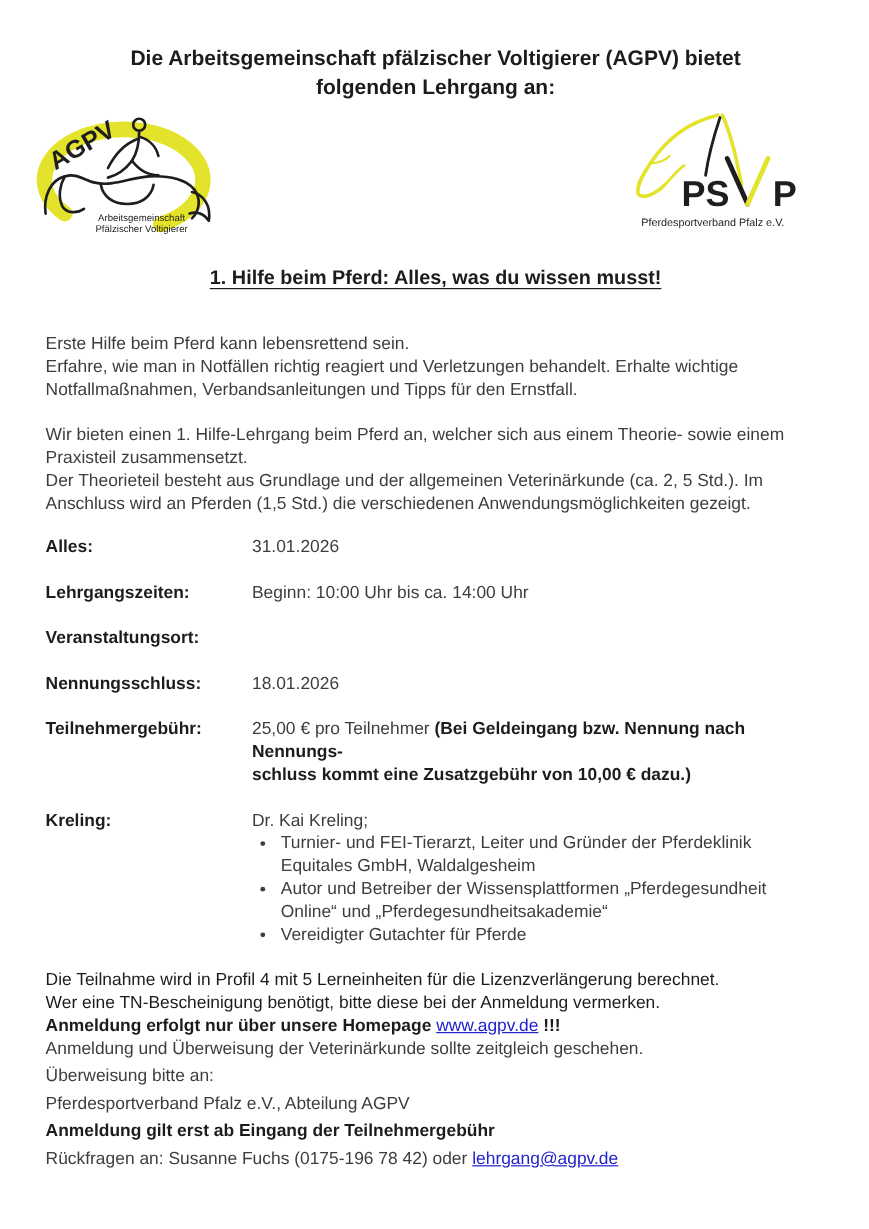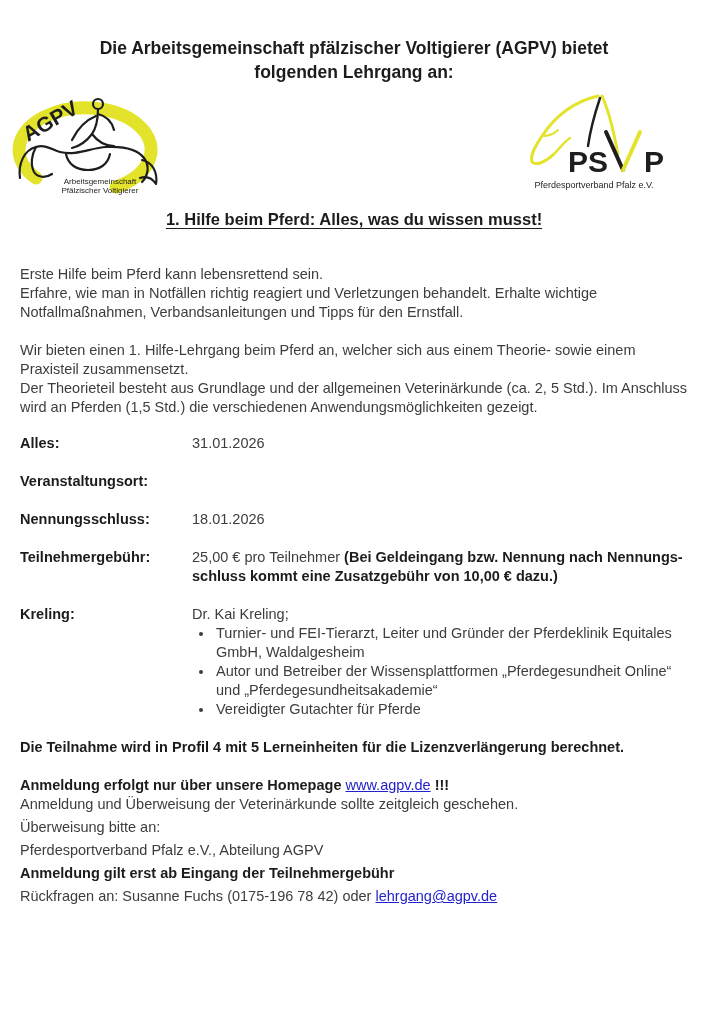--- a/index.html
+++ b/index.html
@@ -8,21 +8,21 @@
     width: 724px;
     height: 1024px;
     font-family: "Liberation Sans", sans-serif;
     color: #3d3d3d;
     position: relative;
     overflow: hidden;
   }
   .page {
     width: 724px;
     height: 1024px;
-    padding: 36px 36px 0 20px;
+    padding: 36px 36px 0 38px;
   }
   
   .doc-header {
     text-align: center;
     font-weight: bold;
     color: #1c1c1c;
     font-size: 17.5px;
     line-height: 24px;
   }
   
@@ -36,21 +36,21 @@
   .logo-agpv { width: 178px; height: 108px; margin-left: -14px; }
   .logo-psvp { width: 180px; height: 100px; margin-right: 6px; margin-top: 2px; }
   
   .course-title {
     text-align: center;
     font-weight: bold;
     font-size: 16.5px;
     color: #1c1c1c;
     text-decoration: underline;
     text-underline-offset: 3px;
-    margin-top: 12px;
+    margin-top: 25px;
   }
   
   .intro { margin-top: 36px; font-size: 14.5px; line-height: 19px; }
   .intro .para + .para { margin-top: 19px; }
   
   .details { margin-top: 17px; font-size: 14.5px; line-height: 19px; }
   .detail-row { display: flex; margin-bottom: 19px; }
   .detail-label {
     width: 172px;
     flex: 0 0 172px;
@@ -63,25 +63,25 @@
     list-style: disc;
     margin: 0 0 0 22px;
     padding: 0;
   }
   ul.referent-list li { padding-left: 2px; }
   
   .note {
     margin-top: 1px;
     font-size: 14.5px;
     line-height: 19px;
-    font-weight: bold;
-    color: #1c1c1c;
-  }
-  
-  .registration { margin-top: 19px; font-size: 14.5px; line-height: 19px; }
+    font-weight: normal;
+    color: #1c1c1c;
+  }
+  
+  .registration { font-size: 14.5px; line-height: 19px; }
   .registration p { margin: 0; }
   .reg-gap { margin-top: 4px !important; }
   a.doc-link {
     color: #2222cc;
     text-decoration: underline;
     cursor: pointer;
   }
   .sp { white-space: pre; }
   svg text { font-family: "Liberation Sans", sans-serif; }
 </style>
@@ -157,20 +157,24 @@
     </div>
   </div>
 
   <div class="details">
 
     <div class="detail-row">
       <div class="detail-label">Alles:</div>
       <div class="detail-value">31.01.2026</div>
     </div>
 
+    <div class="detail-row">
+      <div class="detail-label">Lehrgangszeiten:</div>
+      <div class="detail-value">Beginn: 10:00 Uhr bis ca. 14:00 Uhr</div>
+    </div>
 
     <div class="detail-row">
       <div class="detail-label">Veranstaltungsort:</div>
     </div>
 
     <div class="detail-row">
       <div class="detail-label">Nennungsschluss:</div>
       <div class="detail-value">18.01.2026</div>
     </div>
 
@@ -191,20 +195,21 @@
           <li>Autor und Betreiber der Wissensplattformen „Pferdegesundheit Online“ und „Pferdegesundheitsakademie“</li>
           <li>Vereidigter Gutachter für Pferde</li>
         </ul>
       </div>
     </div>
 
   </div>
 
   <div class="note">
     <div>Die Teilnahme wird in Profil 4 mit 5 Lerneinheiten für die Lizenzverlängerung berechnet.</div>
+    <div>Wer eine TN-Bescheinigung benötigt, bitte diese bei der Anmeldung vermerken.</div>
   </div>
 
   <div class="registration">
     <p>
       <span class="bold-seg">Anmeldung erfolgt nur über unsere Homepage</span><span class="sp"> </span><a class="doc-link" href="#">www.agpv.de</a><span class="sp"> </span><span class="bold-seg">!!!</span>
     </p>
     <p>Anmeldung und Überweisung der Veterinärkunde sollte zeitgleich geschehen.</p>
     <p class="reg-gap">Überweisung bitte an:</p>
     <p class="reg-gap">Pferdesportverband Pfalz e.V., Abteilung AGPV</p>
     <p class="reg-gap bold-seg">Anmeldung gilt erst ab Eingang der Teilnehmergebühr</p>

